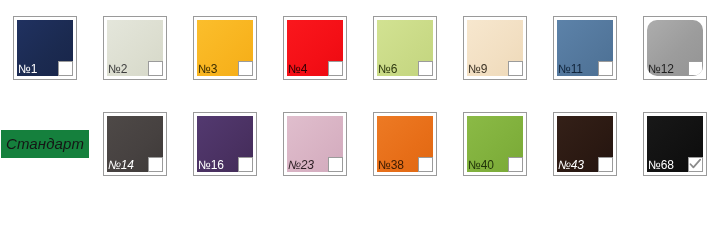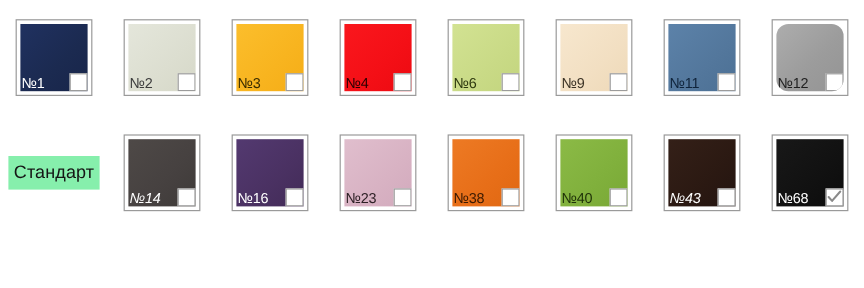--- a/index.html
+++ b/index.html
@@ -151,41 +151,41 @@
     </div>
     <div class="grid-cell">
       <div class="swatch">
         <div class="swatch-inner" style="background: linear-gradient(135deg, rgb(173, 173, 173) 0%, rgb(156, 156, 156) 55%, rgb(148, 148, 148) 100%); border-radius: 10px;">
           <span class="swatch-label" style="color: rgb(31, 31, 31);">№12</span>
           <div class="swatch-check" style="background: rgb(255, 255, 255); border-color: rgb(155, 155, 155);"></div>
         </div>
       </div>
     </div>
     <div class="grid-cell">
-      <div class="standard-badge" style="background: #86efac; color: rgb(21, 21, 21);">Стандарт</div>
+      <div class="standard-badge" style="background: #15803d; color: rgb(21, 21, 21); font-style: italic;">Стандарт</div>
     </div>
     <div class="grid-cell">
       <div class="swatch">
         <div class="swatch-inner" style="background: linear-gradient(135deg, rgb(78, 73, 71) 0%, rgb(70, 65, 64) 60%, rgb(62, 58, 56) 100%); font-style: italic;">
           <span class="swatch-label" style="color: rgb(255, 255, 255);">№14</span>
           <div class="swatch-check" style="background: rgb(255, 255, 255); border-color: rgb(155, 155, 155);"></div>
         </div>
       </div>
     </div>
     <div class="grid-cell">
       <div class="swatch">
         <div class="swatch-inner" style="background: linear-gradient(135deg, rgb(83, 57, 112) 0%, rgb(74, 49, 98) 60%, rgb(66, 43, 87) 100%);">
           <span class="swatch-label" style="color: rgb(255, 255, 255);">№16</span>
           <div class="swatch-check" style="background: rgb(255, 255, 255); border-color: rgb(155, 155, 155);"></div>
         </div>
       </div>
     </div>
     <div class="grid-cell">
       <div class="swatch">
-        <div class="swatch-inner" style="background: linear-gradient(135deg, rgb(224, 190, 205) 0%, rgb(216, 178, 195) 60%, rgb(210, 170, 189) 100%);">
+        <div class="swatch-inner" style="background: linear-gradient(135deg, rgb(224, 190, 205) 0%, rgb(216, 178, 195) 60%, rgb(210, 170, 189) 100%); font-style: italic;">
           <span class="swatch-label" style="color: rgb(46, 33, 38);">№23</span>
           <div class="swatch-check" style="background: rgb(255, 255, 255); border-color: rgb(155, 155, 155);"></div>
         </div>
       </div>
     </div>
     <div class="grid-cell">
       <div class="swatch">
         <div class="swatch-inner" style="background: linear-gradient(135deg, rgb(237, 122, 36) 0%, rgb(231, 110, 24) 60%, rgb(224, 104, 18) 100%);">
           <span class="swatch-label" style="color: rgb(58, 26, 2);">№38</span>
           <div class="swatch-check" style="background: rgb(255, 255, 255); border-color: rgb(155, 155, 155);"></div>

